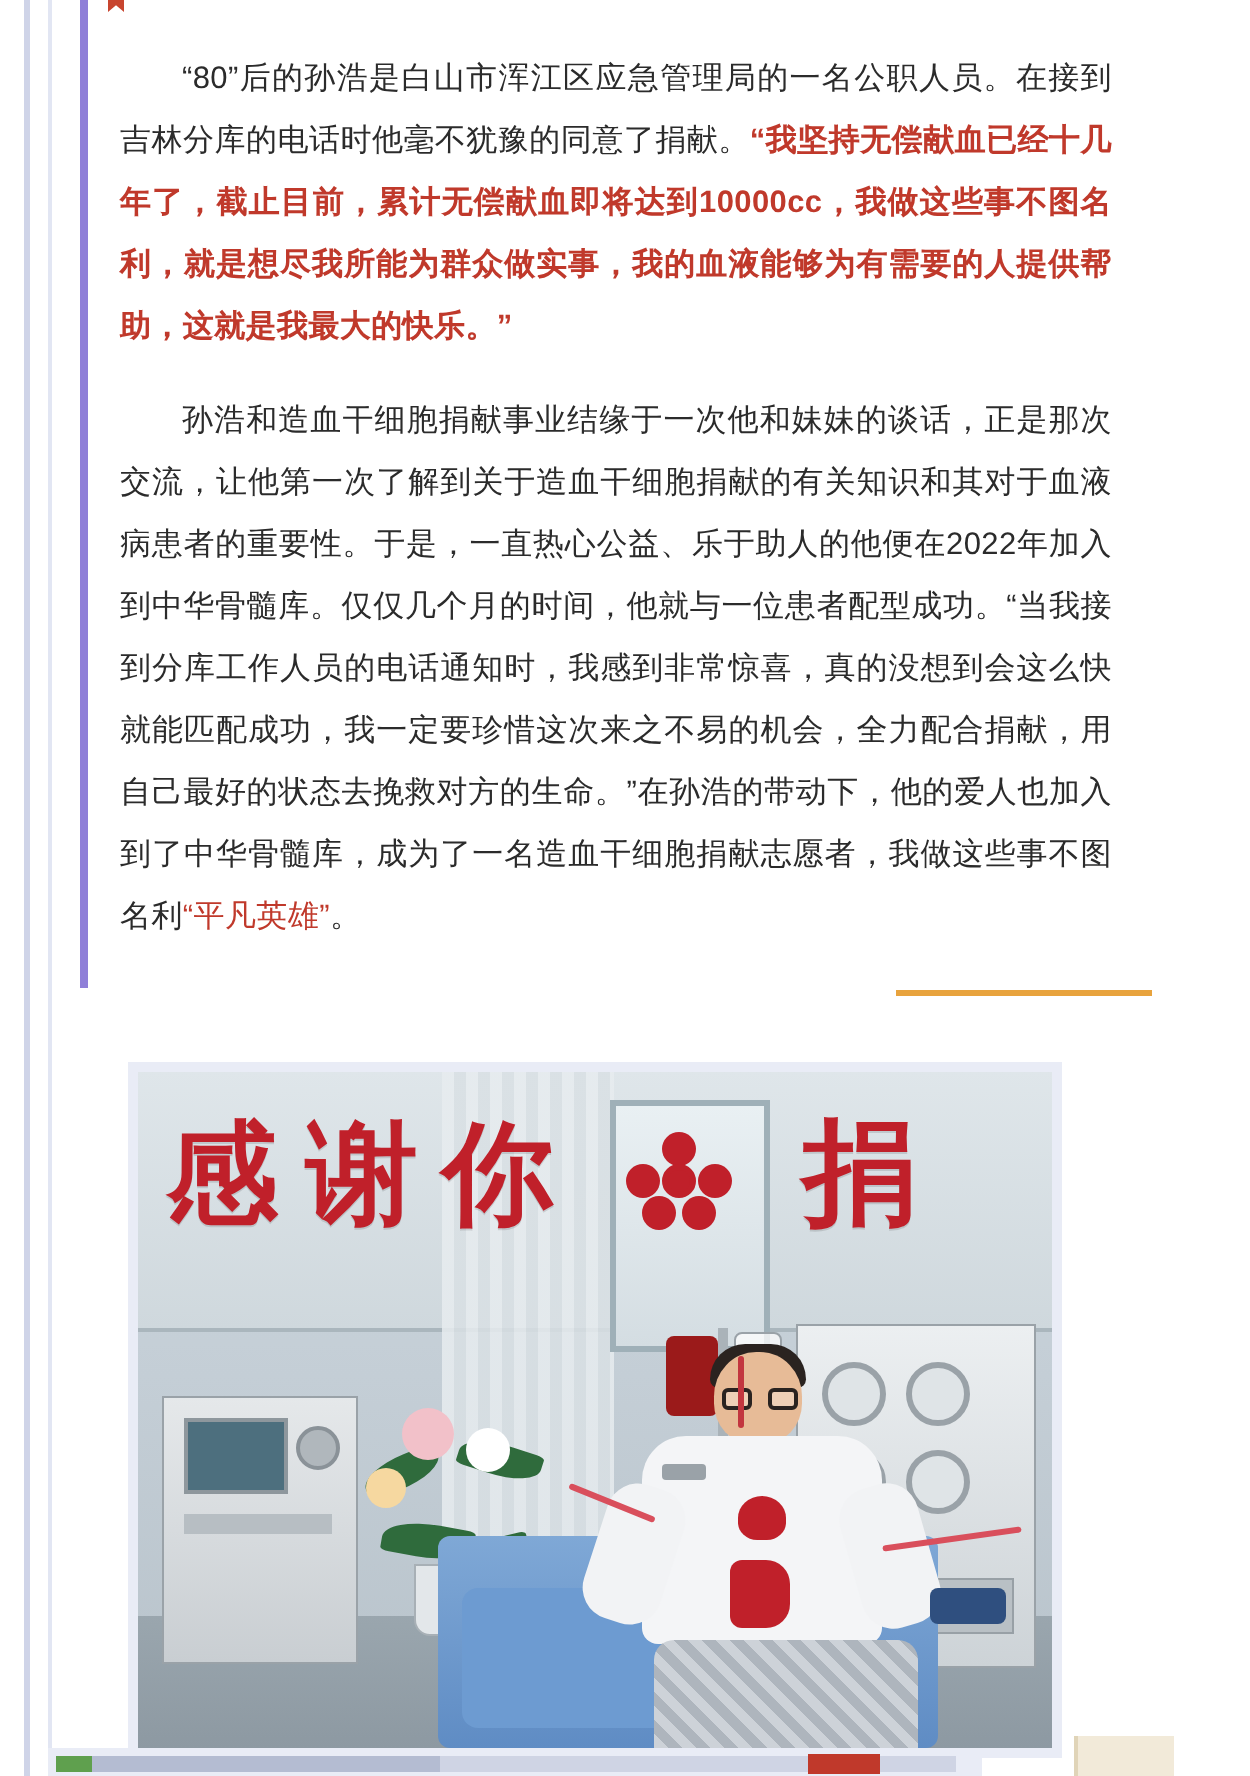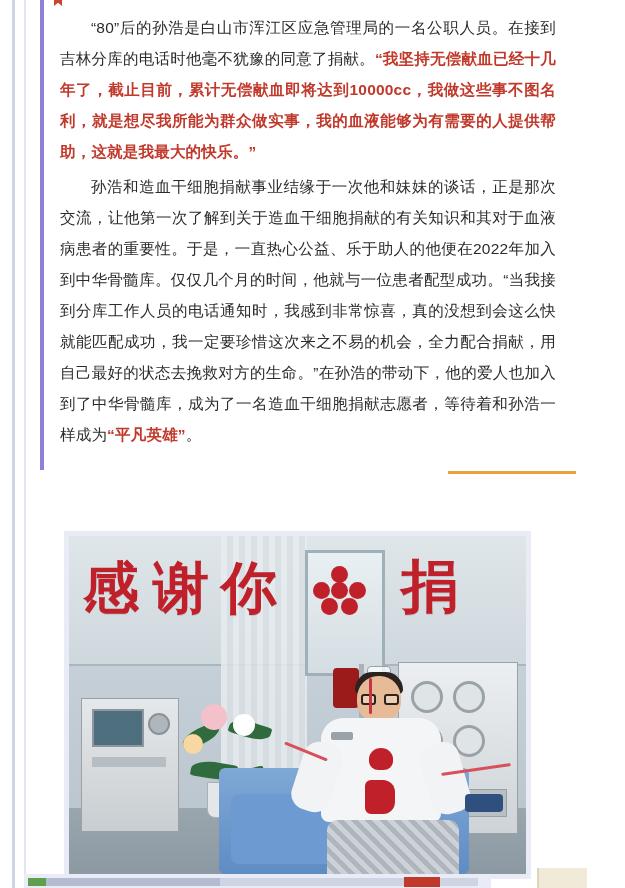--- a/index.html
+++ b/index.html
@@ -63,36 +63,36 @@
   .card-underline {
     position: absolute;
     left: 404px;
     bottom: -4px;
     width: 128px;
     height: 3px;
     background: #e8a33d;
   }
 
   p.para {
-    margin: 4px 0 2px 0;
+    margin: 16px 0 2px 0;
     font-size: 15.5px;
     line-height: 31px;
     color: #2b2b2b;
     text-align: justify;
     text-indent: 2em;
     letter-spacing: 0.2px;
   }
 
   .quote-red {
     color: #c0392b;
     font-weight: bold;
   }
   .inline-red {
     color: #c0392b;
-    font-weight: bold;
+    font-weight: normal;
   }
 
   
   .photo-wrap {
     position: absolute;
     left: 24px;
     top: 531px;
     width: 467px;
     padding: 5px;
     background: #e9ecf6;
@@ -372,21 +372,21 @@
 <div class="page">
 
   <div class="article-card">
     <div class="card-tick"></div>
 
     <p class="para">
       <span>“80”后的孙浩是白山市浑江区应急管理局的一名公职人员。在接到吉林分库的电话时他毫不犹豫的同意了捐献。</span><span class="quote-red">“我坚持无偿献血已经十几年了，截止目前，累计无偿献血即将达到10000cc，我做这些事不图名利，就是想尽我所能为群众做实事，我的血液能够为有需要的人提供帮助，这就是我最大的快乐。”</span>
     </p>
 
     <p class="para">
-      <span>孙浩和造血干细胞捐献事业结缘于一次他和妹妹的谈话，正是那次交流，让他第一次了解到关于造血干细胞捐献的有关知识和其对于血液病患者的重要性。于是，一直热心公益、乐于助人的他便在2022年加入到中华骨髓库。仅仅几个月的时间，他就与一位患者配型成功。“当我接到分库工作人员的电话通知时，我感到非常惊喜，真的没想到会这么快就能匹配成功，我一定要珍惜这次来之不易的机会，全力配合捐献，用自己最好的状态去挽救对方的生命。”在孙浩的带动下，他的爱人也加入到了中华骨髓库，成为了一名造血干细胞捐献志愿者，等待着和孙浩一样成为</span><span class="inline-red">“平凡英雄”</span><span>。</span>
+      <span>孙浩和造血干细胞捐献事业结缘于一次他和妹妹的谈话，正是那次交流，让他第一次了解到关于造血干细胞捐献的有关知识和其对于血液病患者的重要性。于是，一直热心公益、乐于助人的他便在2022年加入到中华骨髓库。仅仅几个月的时间，他就与一位患者配型成功。“当我接到分库工作人员的电话通知时，我感到非常惊喜，真的没想到会这么快就能匹配成功，我一定要珍惜这次来之不易的机会，全力配合捐献，用自己最好的状态去挽救对方的生命。”在孙浩的带动下，他的爱人也加入到了中华骨髓库，成为了一名造血干细胞捐献志愿者，我做这些事不图名利</span><span class="inline-red">“平凡英雄”</span><span>。</span>
     </p>
 
     <div class="card-underline"></div>
   </div>
 
   <div class="photo-wrap">
     <div class="photo">
       <div class="bg-wall"></div>
       <div class="wall-panel"></div>
       <div class="curtain"></div>

